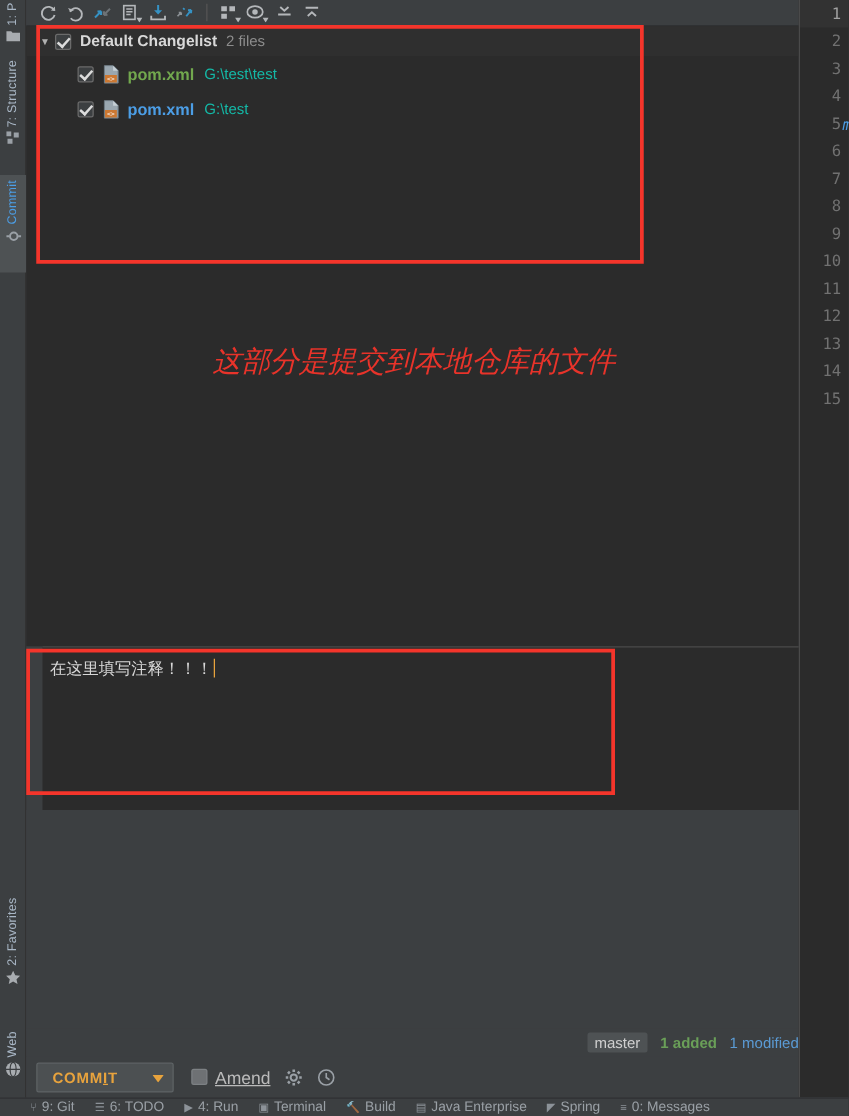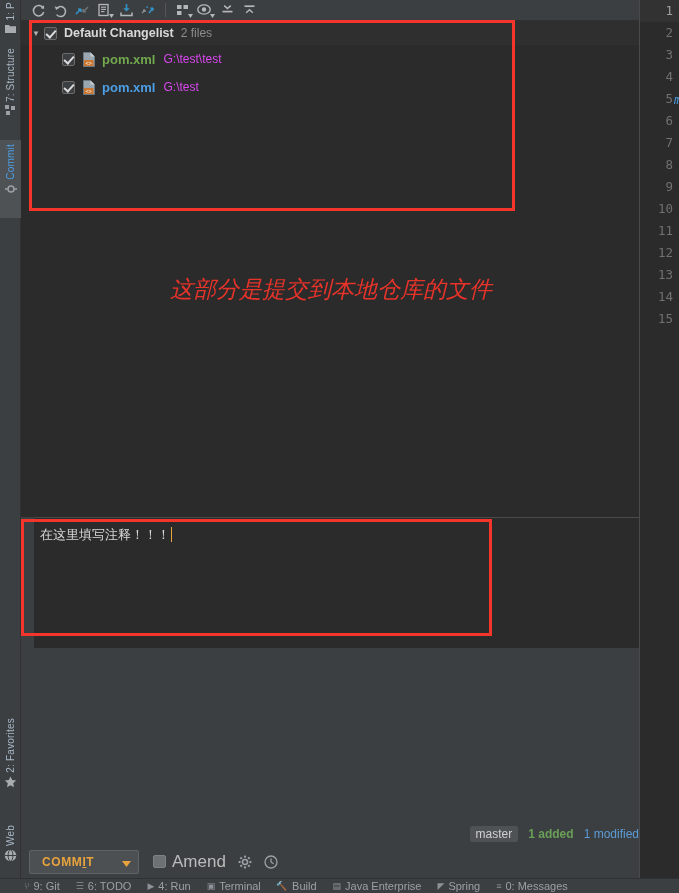--- a/index.html
+++ b/index.html
@@ -61,21 +61,21 @@
     content: ""; position: absolute; left: 3px; top: 0px;
     width: 4px; height: 8px; border: solid #dcdcdc;
     border-width: 0 2px 2px 0; transform: rotate(42deg);
   }
   .cl-title { color: #d8d8d8; font-weight: bold; font-size: 12.5px; }
   .cl-count { color: #8d8d8d; font-size: 12px; margin-left: 7px; }
   .xml-icon { width: 14px; height: 15px; margin-right: 6px; flex: none; }
   .fname { font-size: 13px; font-weight: bold; }
   .fname.added { color: #72a84e; }
   .fname.modified { color: #4c9ee6; }
-  .fpath { color: #d946ef; font-size: 12px; margin-left: 8px; }
+  .fpath { color: #14b8a6; font-size: 12px; margin-left: 8px; }
 
   
   .redbox { position: absolute; border: 3px solid #f4352b; pointer-events: none; }
   .annot {
     position: absolute; color: #e8332a; font-size: 23px; white-space: nowrap;
     font-family: "DejaVu Sans", "Liberation Sans", sans-serif;
     font-style: italic;
   }
 
   
@@ -118,21 +118,21 @@
   }
   .commit-btn .lbl {
     color: #e8a33d; font-weight: bold; font-size: 12px; letter-spacing: 0.6px;
   }
   .commit-btn .lbl u { text-decoration: underline; }
   .dd-caret { margin-left: 14px; }
   .amend-box {
     width: 13px; height: 13px; background: #6e7174; border: 1px solid #7d8184;
     border-radius: 2px; margin-left: 14px; margin-right: 6px; flex: none;
   }
-  .amend-lbl { color: #bbbbbb; font-size: 17px; }
+  .amend-lbl { color: #bbbbbb; font-size: 14px; text-decoration: underline; }
   .mini-icon { margin-left: 12px; display: flex; align-items: center; }
 
   
   .editor {
     position: absolute; left: 639px; top: 0; width: 40px; height: 878px;
     background: #2b2b2b; border-left: 1px solid #4a4a4a;
   }
   .gutter-row {
     height: 22px; color: #717171; font-size: 12.5px; text-align: right;
     padding-right: 6px; line-height: 22px;

